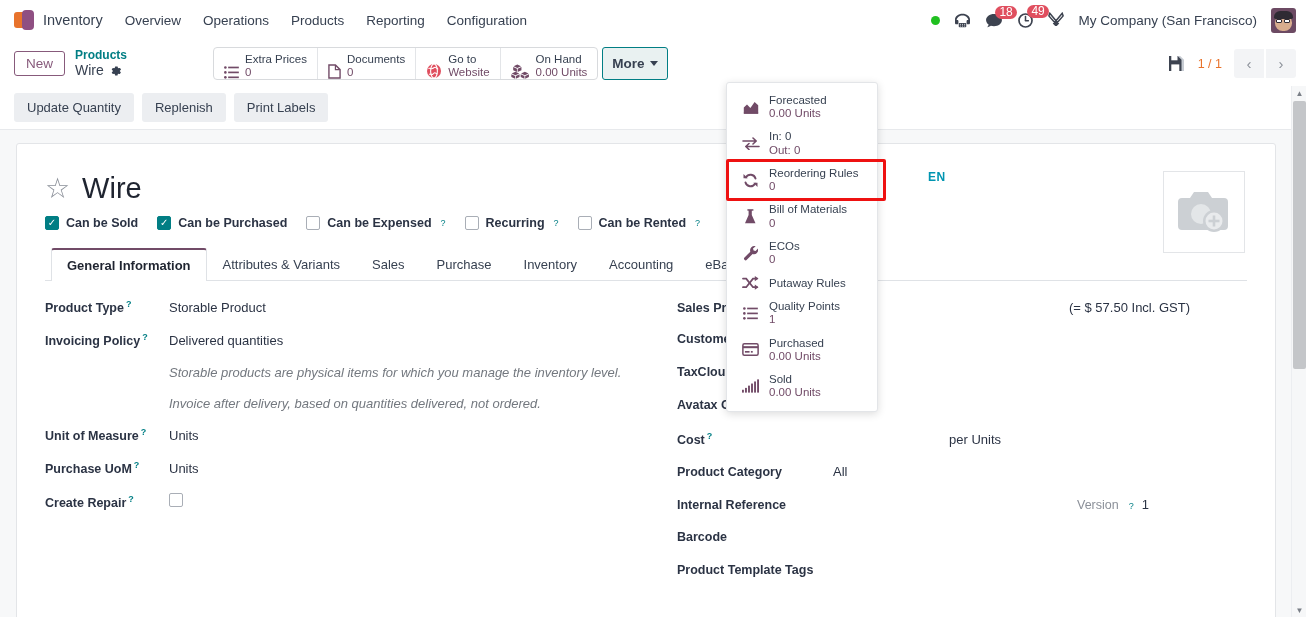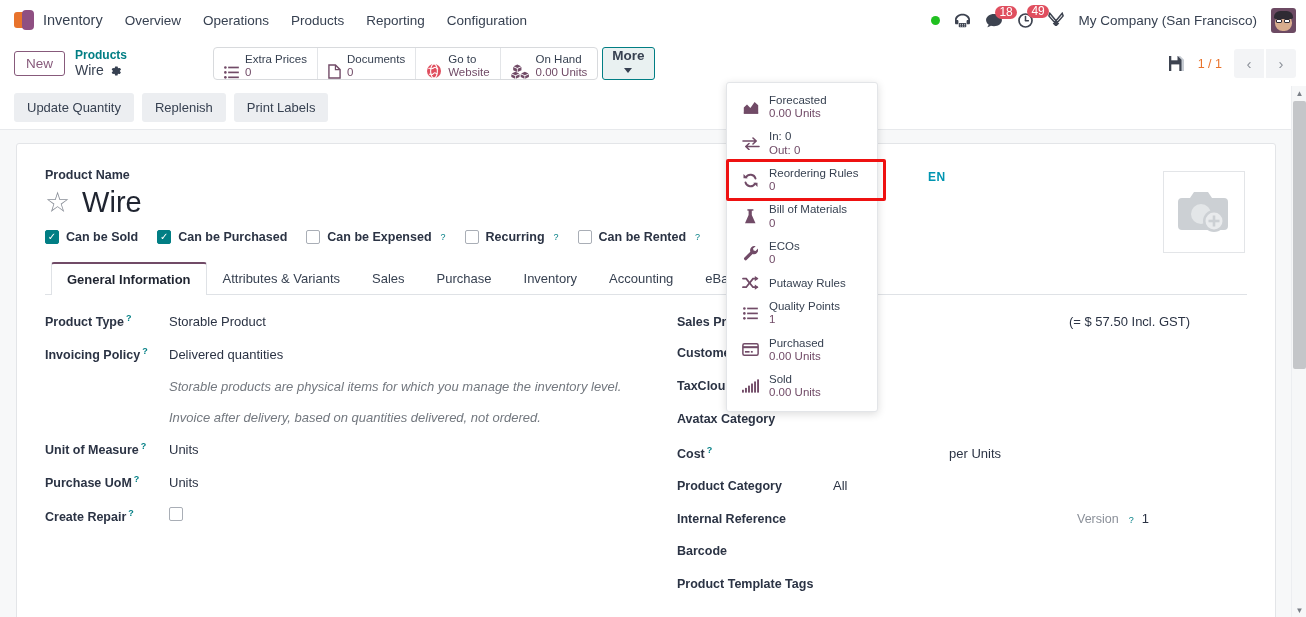--- a/index.html
+++ b/index.html
@@ -98,21 +98,21 @@
   .statbtn:last-child { border-right: none; }
   .statbtn .sb-ic { color: #714b67; font-size: 15px; display: flex; align-items: center; flex: none;}
   .statbtn .sb-tx { display: flex; flex-direction: column; line-height: 1.12; }
   .statbtn .sb-l { font-size: 11.5px; color: #374151; }
   .statbtn .sb-v { font-size: 11.5px; color: #714b67; }
   .more-btn {
     display: flex; align-items: center; gap: 5px;
     border: 1px solid #017e84; border-radius: 3px;
     background: #e9f1f1; color: #374151; font-size: 13.5px; font-weight: bold;
     padding: 0 9px; margin-left: 4px; height: 33px; cursor: pointer;
-    position: relative; top: -0px; flex-direction: column;
+    position: relative; top: -0px;
   }
   .caret { width: 0; height: 0; border-left: 4px solid transparent;
      border-right: 4px solid transparent; border-top: 5px solid #374151; }
 
   .cp-right { margin-left: auto; display: flex; align-items: center; gap: 12px; }
   .save-ic { color: #3d4350; font-size: 17px; cursor: pointer; }
   .pager-txt { font-size: 12.5px; color: #374151; }
   .pager-txt .pg-c { color: #e8732c; }
   .pager-btns { display: flex; }
   .pg-btn {
@@ -435,21 +435,20 @@
             <path d="M20 6h14l4 6h12a4 4 0 0 1 4 4v24a4 4 0 0 1-4 4H8a4 4 0 0 1-4-4V16a4 4 0 0 1 4-4h8z" fill="#ccd0d4"></path>
             <circle cx="27" cy="28" r="10" fill="#e3e6e8"></circle>
             <circle cx="40" cy="35" r="11" fill="#ccd0d4"></circle>
             <circle cx="40" cy="35" r="8.5" fill="#e9ebed"></circle>
             <rect x="38.7" y="29.5" width="2.6" height="11" fill="#ccd0d4"></rect>
             <rect x="34.5" y="33.7" width="11" height="2.6" fill="#ccd0d4"></rect>
           </svg>
         </span>
       </div>
 
-      <div class="lbl-small">Product Name</div>
       <div class="title-row">
         <span class="star">☆</span>
         <span class="prod-title">Wire</span>
       </div>
 
       <div class="chk-row">
         <span class="chk-item">
           <span class="cbox on"></span>
           <span class="chk-lbl">Can be Sold</span>
         </span>

